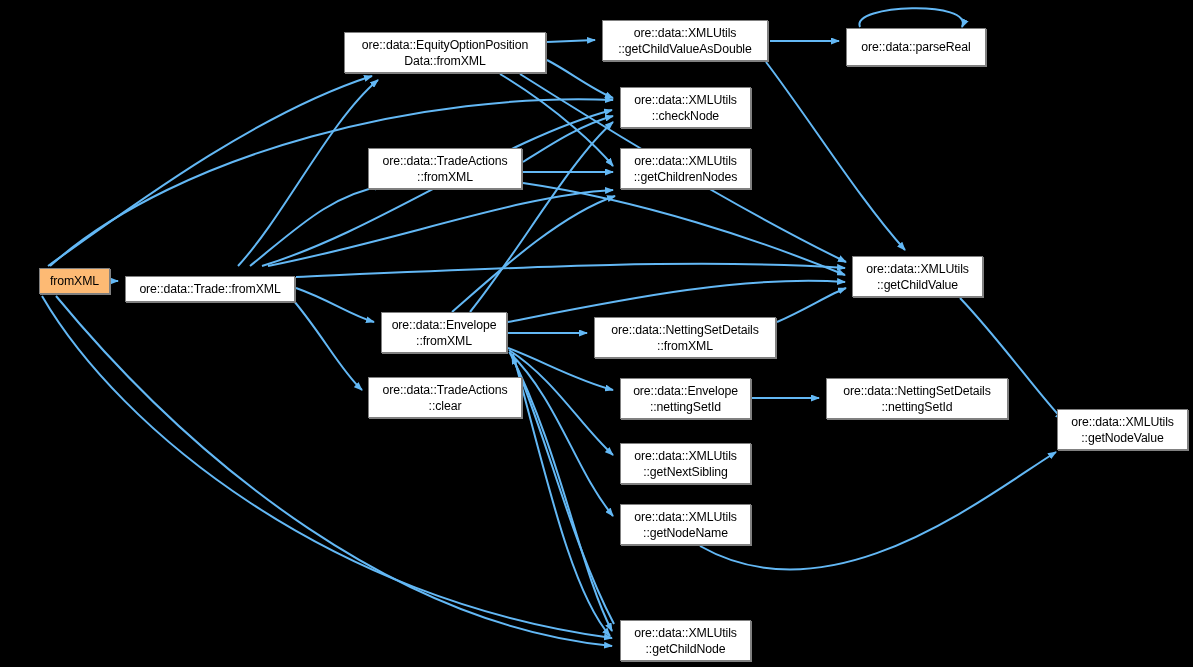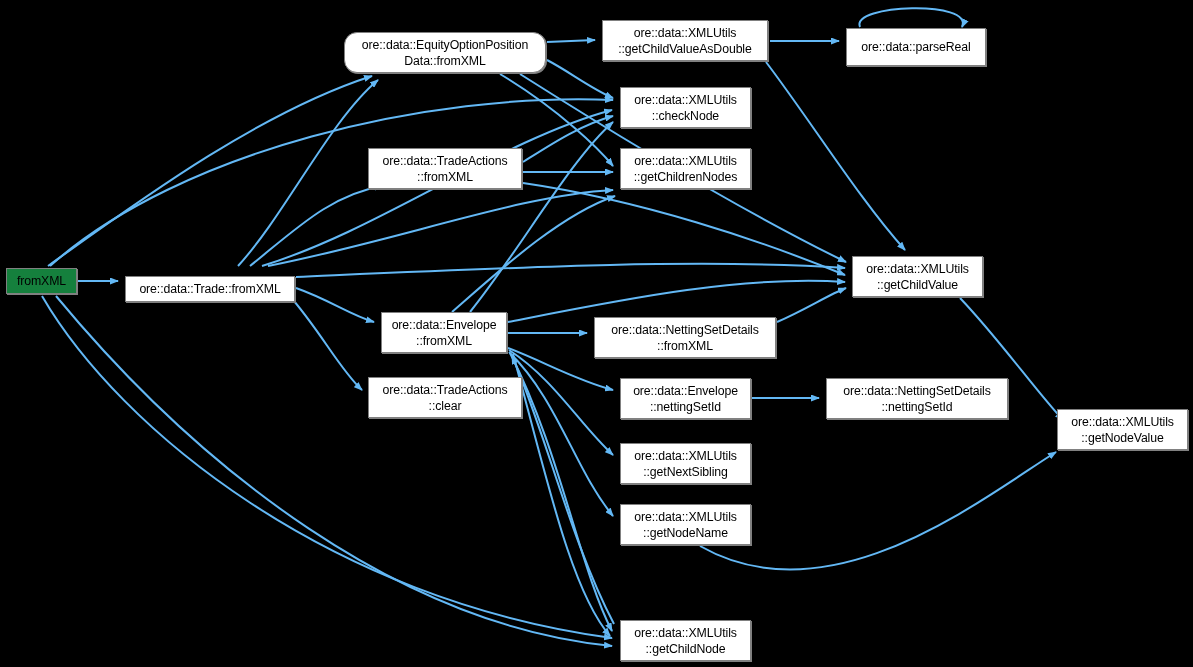--- a/index.html
+++ b/index.html
@@ -34,22 +34,23 @@
     justify-content: center;
     text-align: center;
     color: #000000;
     font-size: 12.3px;
     line-height: 16px;
     letter-spacing: -0.1px;
     white-space: pre-line;
     z-index: 5;
   }
   .node.root {
-    background: #15803d;
+    background: #fdba74;
     border: 1px solid #808080;
+    margin-left: 33px;
   }
   .node .label {
     display: block;
     width: 100%;
     padding: 0 4px;
     box-sizing: border-box;
   }
 </style>
 </head>
 <body>
@@ -96,21 +97,21 @@
         <path d="M 614,624 C 570,540 545,430 512,356" fill="none" stroke="#63b8f5" stroke-width="2" marker-end="url(#arrowhead)"></path>
         <path d="M 777,322 C 805,310 828,295 846,288" fill="none" stroke="#63b8f5" stroke-width="2" marker-end="url(#arrowhead)"></path>
         <path d="M 752,398 L 819,398" fill="none" stroke="#63b8f5" stroke-width="2" marker-end="url(#arrowhead)"></path>
         <path d="M 960,298 C 1000,340 1035,390 1063,420" fill="none" stroke="#63b8f5" stroke-width="2" marker-end="url(#arrowhead)"></path>
         <path d="M 700,546 C 830,620 980,500 1056,452" fill="none" stroke="#63b8f5" stroke-width="2" marker-end="url(#arrowhead)"></path>
       </g>
   </svg>
   <div id="nodes-group">
       <div class="node root" style="left: 6px; top: 268px; width: 71px; height: 26px;"><span class="label">fromXML</span></div>
       <div class="node" style="left: 125px; top: 276px; width: 170px; height: 26px;"><span class="label">ore::data::Trade::fromXML</span></div>
-      <div class="node" style="left: 344px; top: 32px; width: 202px; height: 41px; border-radius: 13px;"><span class="label">ore::data::EquityOptionPosition
+      <div class="node" style="left: 344px; top: 32px; width: 202px; height: 41px;"><span class="label">ore::data::EquityOptionPosition
 Data::fromXML</span></div>
       <div class="node" style="left: 602px; top: 20px; width: 166px; height: 41px;"><span class="label">ore::data::XMLUtils
 ::getChildValueAsDouble</span></div>
       <div class="node" style="left: 846px; top: 28px; width: 140px; height: 38px;"><span class="label">ore::data::parseReal</span></div>
       <div class="node" style="left: 620px; top: 87px; width: 131px; height: 41px;"><span class="label">ore::data::XMLUtils
 ::checkNode</span></div>
       <div class="node" style="left: 368px; top: 148px; width: 154px; height: 41px;"><span class="label">ore::data::TradeActions
 ::fromXML</span></div>
       <div class="node" style="left: 620px; top: 148px; width: 131px; height: 41px;"><span class="label">ore::data::XMLUtils
 ::getChildrenNodes</span></div>

